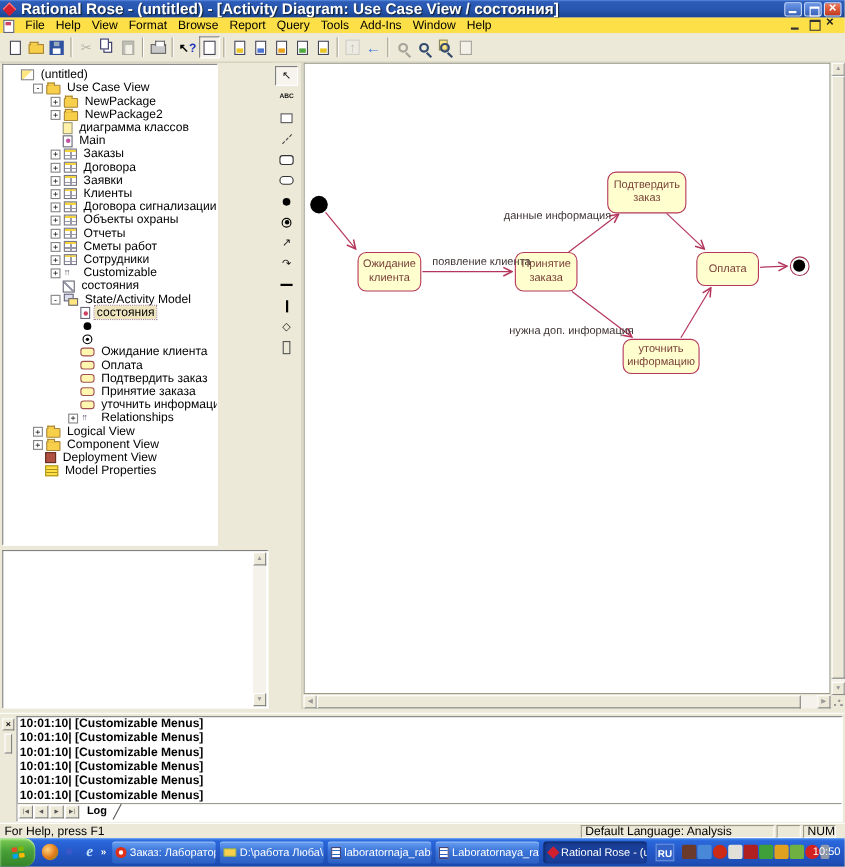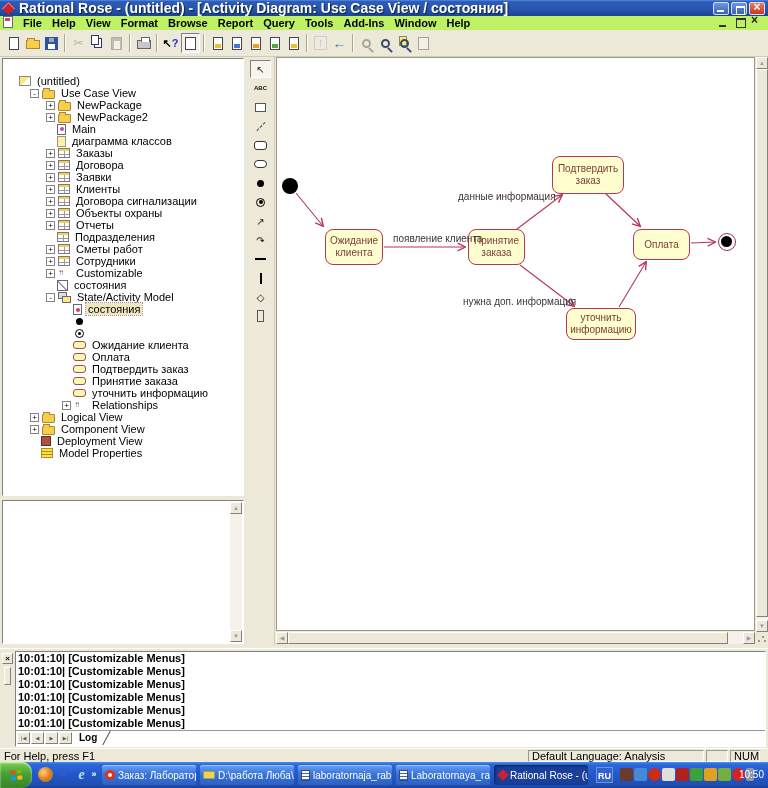--- a/index.html
+++ b/index.html
@@ -14,21 +14,21 @@
   #titlebar .ttext { font-weight:bold; font-size:14px; white-space:nowrap; text-shadow:1px 1px 1px #123; }
   .wbtns { position:absolute; right:3px; top:2px; display:flex; gap:2px; }
   .wbtn { width:16px; height:13px; border-radius:2px; border:1px solid #cfe0ff;
     background:linear-gradient(#6a96e8,#3a62b8); position:relative; }
   .wbtn.close { background:linear-gradient(#ee7a5a,#c23a1e); }
   .wbtn.minimize::after { content:""; position:absolute; left:3px; bottom:2px; width:7px; height:2px; background:#fff; }
   .wbtn.restore::after { content:""; position:absolute; left:4px; top:3px; width:7px; height:6px; border:1px solid #fff; border-top-width:2px; }
   .wbtn.close::after { content:"×"; position:absolute; left:0; right:0; top:-2px; text-align:center; color:#fff; font:bold 12px/13px "Liberation Sans",sans-serif; }
 
   
-  #menubar { position:absolute; left:0; top:16px; width:768px; height:14px; background:#bef264; display:flex; align-items:flex-start;font-weight:bold; }
+  #menubar { position:absolute; left:0; top:16px; width:768px; height:14px; background:#fde047; display:flex; align-items:flex-end; }
   .mdi-icon { width:10px; height:12px; background:#fff; border:1px solid #667; margin:0 5px 0 3px; position:relative; }
   .mdi-icon::after { content:""; position:absolute; left:1px; top:1px; width:5px; height:3px; background:#d04060; }
   .menu-item { padding:0 5px; height:14px; line-height:14px; color:#000; }
   .mdibtns { position:absolute; right:4px; top:1px; display:flex; gap:4px; }
   .mdibtn { width:13px; height:11px; position:relative; }
   .mdibtn.minimize::after { content:""; position:absolute; left:2px; bottom:1px; width:7px; height:2px; background:#333; }
   .mdibtn.restore::after { content:""; position:absolute; left:2px; top:1px; width:8px; height:7px; border:1px solid #333; border-top-width:2px; }
   .mdibtn.close::after { content:"×"; position:absolute; left:0; top:-2px; font:bold 12px/11px "Liberation Sans",sans-serif; color:#222; }
 
   
@@ -57,22 +57,22 @@
   .i-doc.c1::after { background:#e8c424; } .i-doc.c2::after { background:#4a74d0; }
   .i-doc.c3::after { background:#e8a018; } .i-doc.c4::after { background:#50a840; }
   .i-doc.c5::after { background:#e8c424; }
   .i-up { font:bold 12px "Liberation Sans",sans-serif; color:#888; border:1px solid #aaa; width:13px; height:14px; line-height:12px; text-align:center; background:#eee; }
   .i-back { font:bold 14px "Liberation Sans",sans-serif; color:#3a76d8; }
   .i-mag { width:9px; height:9px; border:2px solid #334a6e; border-radius:50%; position:relative; }
   .i-mag::after { content:""; position:absolute; left:6px; top:6px; width:2px; height:6px; background:#334a6e; transform:rotate(-45deg); }
   .i-fitpage { position:absolute; width:8px; height:10px; background:#ffe680; border:1px solid #886; margin:-4px 0 0 -4px; }
 
   
-  #tree-panel { position:absolute; left:2px; top:58px; width:242px; height:438px; background:#fff;
-    border:1px solid; border-color:#808080 #fff #fff #808080; overflow:hidden; padding-top:16px; }
+  #tree-panel { position:absolute; left:2px; top:58px; width:196px; height:438px; background:#fff;
+    border:1px solid; border-color:#808080 #fff #fff #808080; overflow:hidden; padding-top:3px; }
   .trow { height:12px; line-height:12px; white-space:nowrap; display:flex; align-items:center; }
   .exp { display:inline-block; flex:none; width:9px; height:9px; border:1px solid #848484; background:#fff;
     font:8px/7px "Liberation Sans",sans-serif; text-align:center; color:#000; margin-right:3px; }
   .tlabel { padding:0 2px; }
   .sel .tlabel { background:#efe6c0; outline:1px dotted #a89; }
   .ti { display:inline-block; flex:none; margin-right:4px; }
   .ti-model { width:12px; height:10px; background:linear-gradient(135deg,#ffe680 50%,#fff 50%); border:1px solid #888; }
   .ti-folder { width:13px; height:9px; background:#f8cf4a; border:1px solid #a8863a; border-radius:1px; position:relative; margin-top:2px;}
   .ti-folder::before { content:""; position:absolute; top:-3px; left:0; width:5px; height:2px; background:#f8cf4a; border:1px solid #a8863a; border-bottom:none; }
   .ti-ucd { width:9px; height:11px; background:#fff; border:1px solid #667; position:relative; }
@@ -299,27 +299,27 @@
       <span class="exp">+</span>
       <span class="ti ti-folder"></span>
       <span class="tlabel">NewPackage</span>
     </div>
   <div class="trow" style="padding-left:43px">
       <span class="exp">+</span>
       <span class="ti ti-folder"></span>
       <span class="tlabel">NewPackage2</span>
     </div>
   <div class="trow" style="padding-left:54px">
+      <span class="ti ti-page"></span>
+      <span class="tlabel">диаграмма классов</span>
+    </div>
+  <div class="trow" style="padding-left:54px">
       <span class="ti ti-ucd"></span>
       <span class="tlabel">Main</span>
     </div>
-  <div class="trow" style="padding-left:54px">
-      <span class="ti ti-page"></span>
-      <span class="tlabel">диаграмма классов</span>
-    </div>
   <div class="trow" style="padding-left:43px">
       <span class="exp">+</span>
       <span class="ti ti-table"></span>
       <span class="tlabel">Заказы</span>
     </div>
   <div class="trow" style="padding-left:43px">
       <span class="exp">+</span>
       <span class="ti ti-table"></span>
       <span class="tlabel">Договора</span>
     </div>
@@ -340,24 +340,20 @@
     </div>
   <div class="trow" style="padding-left:43px">
       <span class="exp">+</span>
       <span class="ti ti-table"></span>
       <span class="tlabel">Объекты охраны</span>
     </div>
   <div class="trow" style="padding-left:43px">
       <span class="exp">+</span>
       <span class="ti ti-table"></span>
       <span class="tlabel">Отчеты</span>
-    </div>
-  <div class="trow" style="padding-left:54px">
-      <span class="ti ti-table"></span>
-      <span class="tlabel">Подразделения</span>
     </div>
   <div class="trow" style="padding-left:43px">
       <span class="exp">+</span>
       <span class="ti ti-table"></span>
       <span class="tlabel">Сметы работ</span>
     </div>
   <div class="trow" style="padding-left:43px">
       <span class="exp">+</span>
       <span class="ti ti-table"></span>
       <span class="tlabel">Сотрудники</span>

